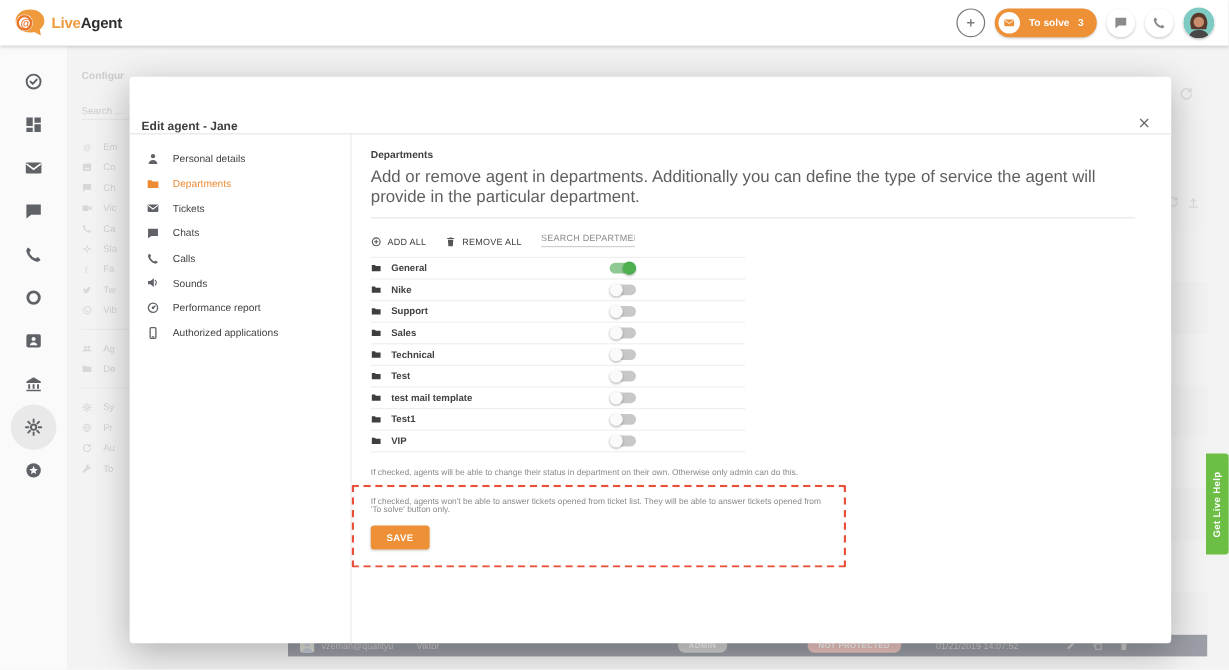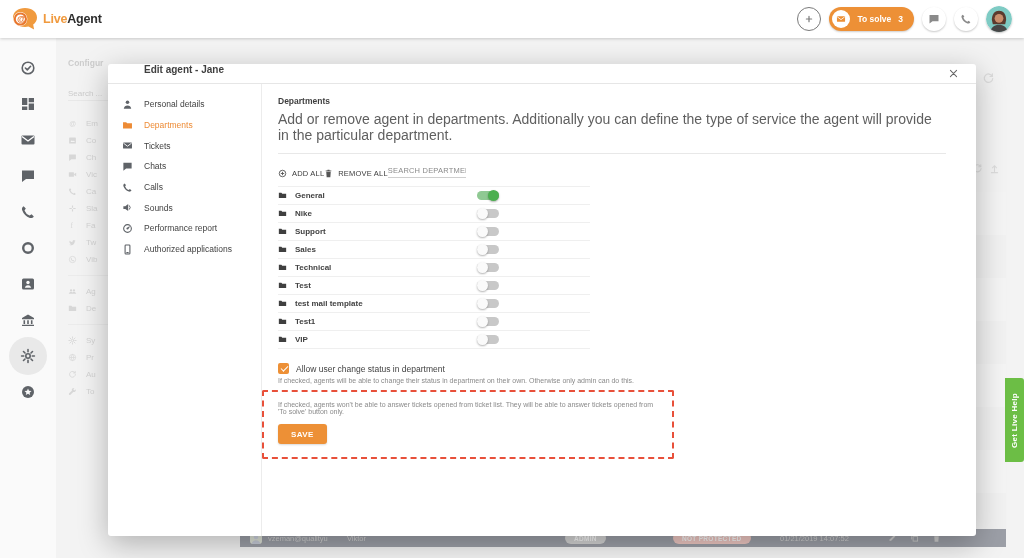--- a/index.html
+++ b/index.html
@@ -53,34 +53,34 @@
   .br-time { left:540px; }
   .br-icons { left:648px; display:flex; gap:13px; color:#8f8f8f; }
   .overlay { position:absolute; top:38px; left:56px; right:0; bottom:0; background:rgba(243,243,243,.62); z-index:10; pointer-events:none; }
   .help-btn { position:absolute; right:0; top:378px; width:19px; height:84px; background:var(--help-green); z-index:15;
               border-radius:3px 0 0 3px; color:#fff; font-size:8px; font-weight:bold; cursor:pointer;
               writing-mode:vertical-rl; transform:rotate(180deg); display:flex; align-items:center; justify-content:center; letter-spacing:.3px; }
 
   
   .modal { position:absolute; left:108px; top:64px; width:868px; height:472px; background:#fff; z-index:20;
            border-radius:3px; box-shadow:0 8px 30px rgba(0,0,0,.28); display:flex; flex-direction:column; }
-  .modal-titlebar { height:20px; border-bottom:1px solid #e6e6e6; display:flex; align-items:flex-start; padding:0 14px 0 36px; flex:none; }
+  .modal-titlebar { height:48px; border-bottom:1px solid #e6e6e6; display:flex; align-items:flex-end; padding:0 14px 0 10px; flex:none; }
   .modal-title { font-size:10px; font-weight:bold; color:#3f3f3f; }
   .modal-close { margin-left:auto; width:18px; height:18px; color:#666; cursor:pointer; display:flex; align-items:center; justify-content:center; }
   .modal-body { flex:1; display:flex; min-height:0; }
-  .modal-menu { width:154px; flex:none; border-right:1px solid #ececec; padding-top:10px; }
+  .modal-menu { width:185px; flex:none; border-right:1px solid #ececec; padding-top:10px; }
   .mm-item { height:20.7px; display:flex; align-items:center; gap:11px; padding-left:14px; font-size:8.5px; color:#424242; cursor:pointer; }
   .mm-item .icon { color:#5f6368; }
   .mm-item.active { color:var(--menu-orange); }
   .mm-item.active .icon { color:var(--menu-orange); }
   .modal-content { flex:1; padding:12px 30px 0 16px; }
   .sec-heading { font-size:8.5px; font-weight:bold; color:#3f3f3f; margin-bottom:5px; }
   .sec-desc { font-size:14px; color:#5f5f5f; margin-bottom:10px; }
   .sec-hr { border:none; border-top:1px solid #e8e8e8; margin-bottom:10px; }
-  .toolbar { display:flex; align-items:flex-end; margin-bottom:8px; }
+  .toolbar { display:flex; align-items:flex-end; gap:16px; margin-bottom:8px; }
   .tool-btn { display:flex; align-items:center; gap:5px; font-size:7.5px; color:#3c3c3c; letter-spacing:.2px; cursor:pointer; }
   .tool-btn .icon { color:#555; }
   .dept-search { width:78px; border:none; border-bottom:1px solid #cfcfcf; font-size:7.5px; color:#555;
                  padding:2px 0; outline:none; font-family:inherit; letter-spacing:.2px; }
   .dept-search::placeholder, .config-search::placeholder { color:#8a8a8a; }
   .dept-list { width:312px; border-top:1px solid #efefef; }
   .dept-row { height:18px; display:flex; align-items:center; border-bottom:1px solid #efefef; position:relative; }
   .dept-row .icon { color:#3f3f3f; margin-right:8px; }
   .dept-name { font-size:8px; font-weight:bold; color:#424242; }
   .toggle { position:absolute; left:199px; width:22px; height:9px; border-radius:5px; background:#c8c8c8; cursor:pointer; }
@@ -635,24 +635,20 @@
               </svg>
             </span>
             <span class="dept-name">VIP</span>
             <span class="toggle">
               <span class="knob"></span>
             </span>
           </div>
         </div>
 
       <div class="chk-block-1">
-        <div class="chk-row">
-          <span class="checkbox"></span>
-          <span class="chk-label">Allow user change status in department</span>
-        </div>
         <div class="chk-helper">If checked, agents will be able to change their status in department on their own. Otherwise only admin can do this.</div>
       </div>
 
       <div class="highlight-box">
         <div class="chk-helper">If checked, agents won't be able to answer tickets opened from ticket list. They will be able to answer tickets opened from 'To solve' button only.</div>
         <button class="save-btn">SAVE</button>
       </div>
     </div>
   </div>
 </div>

